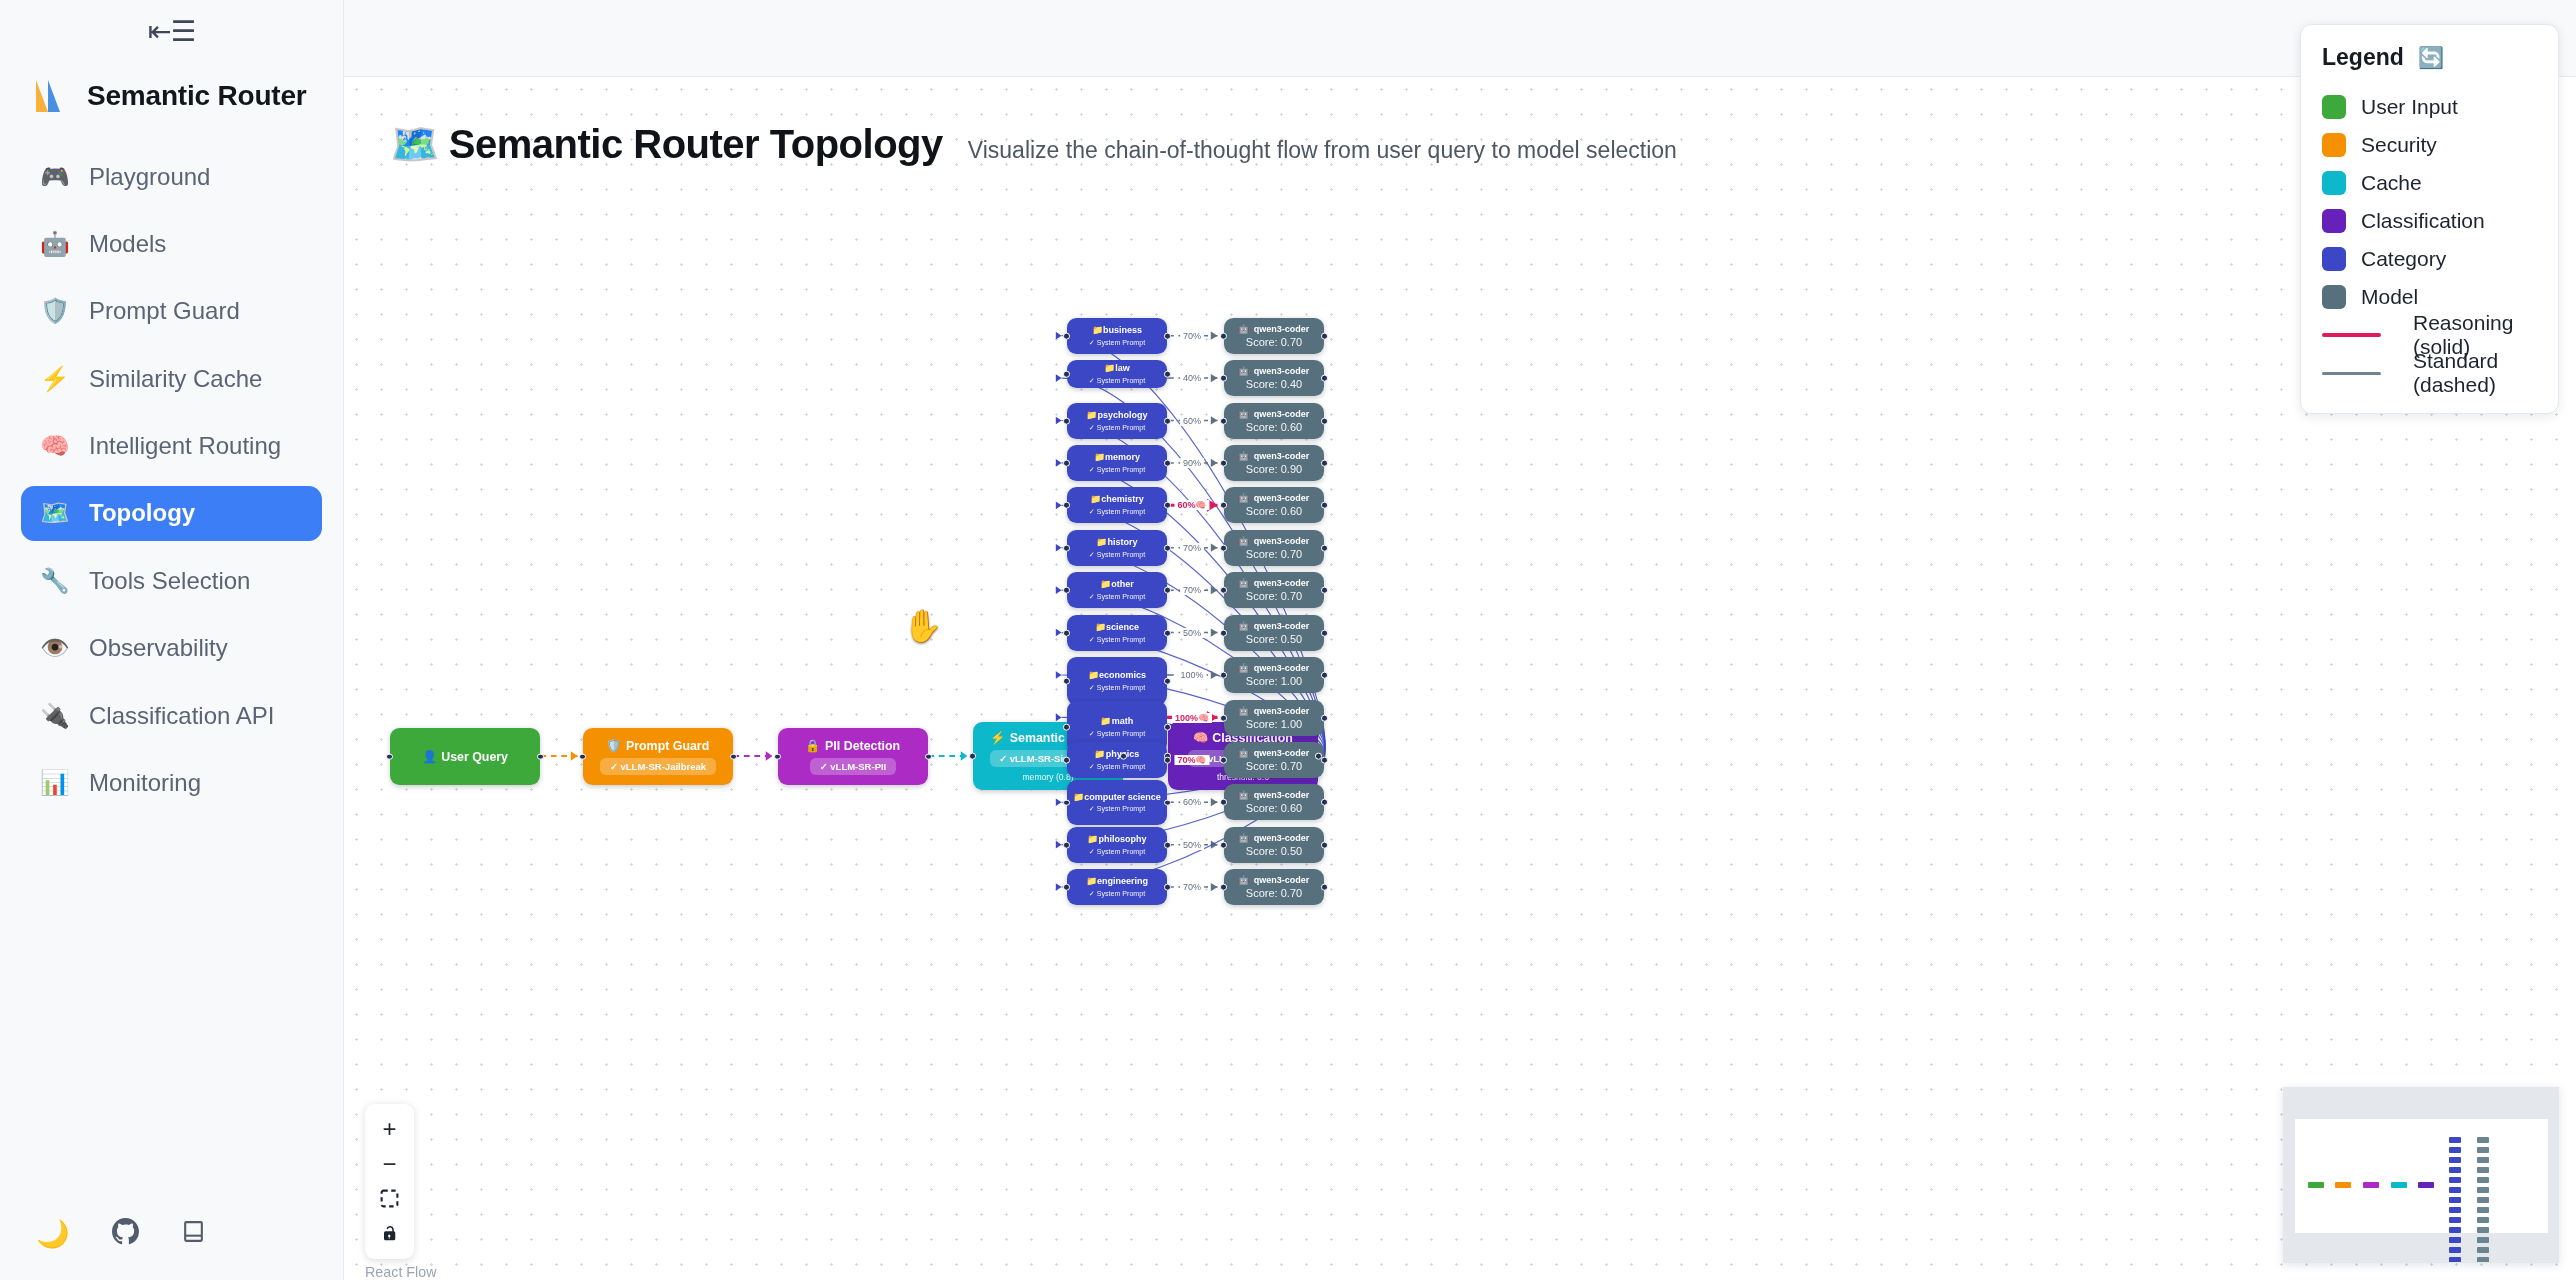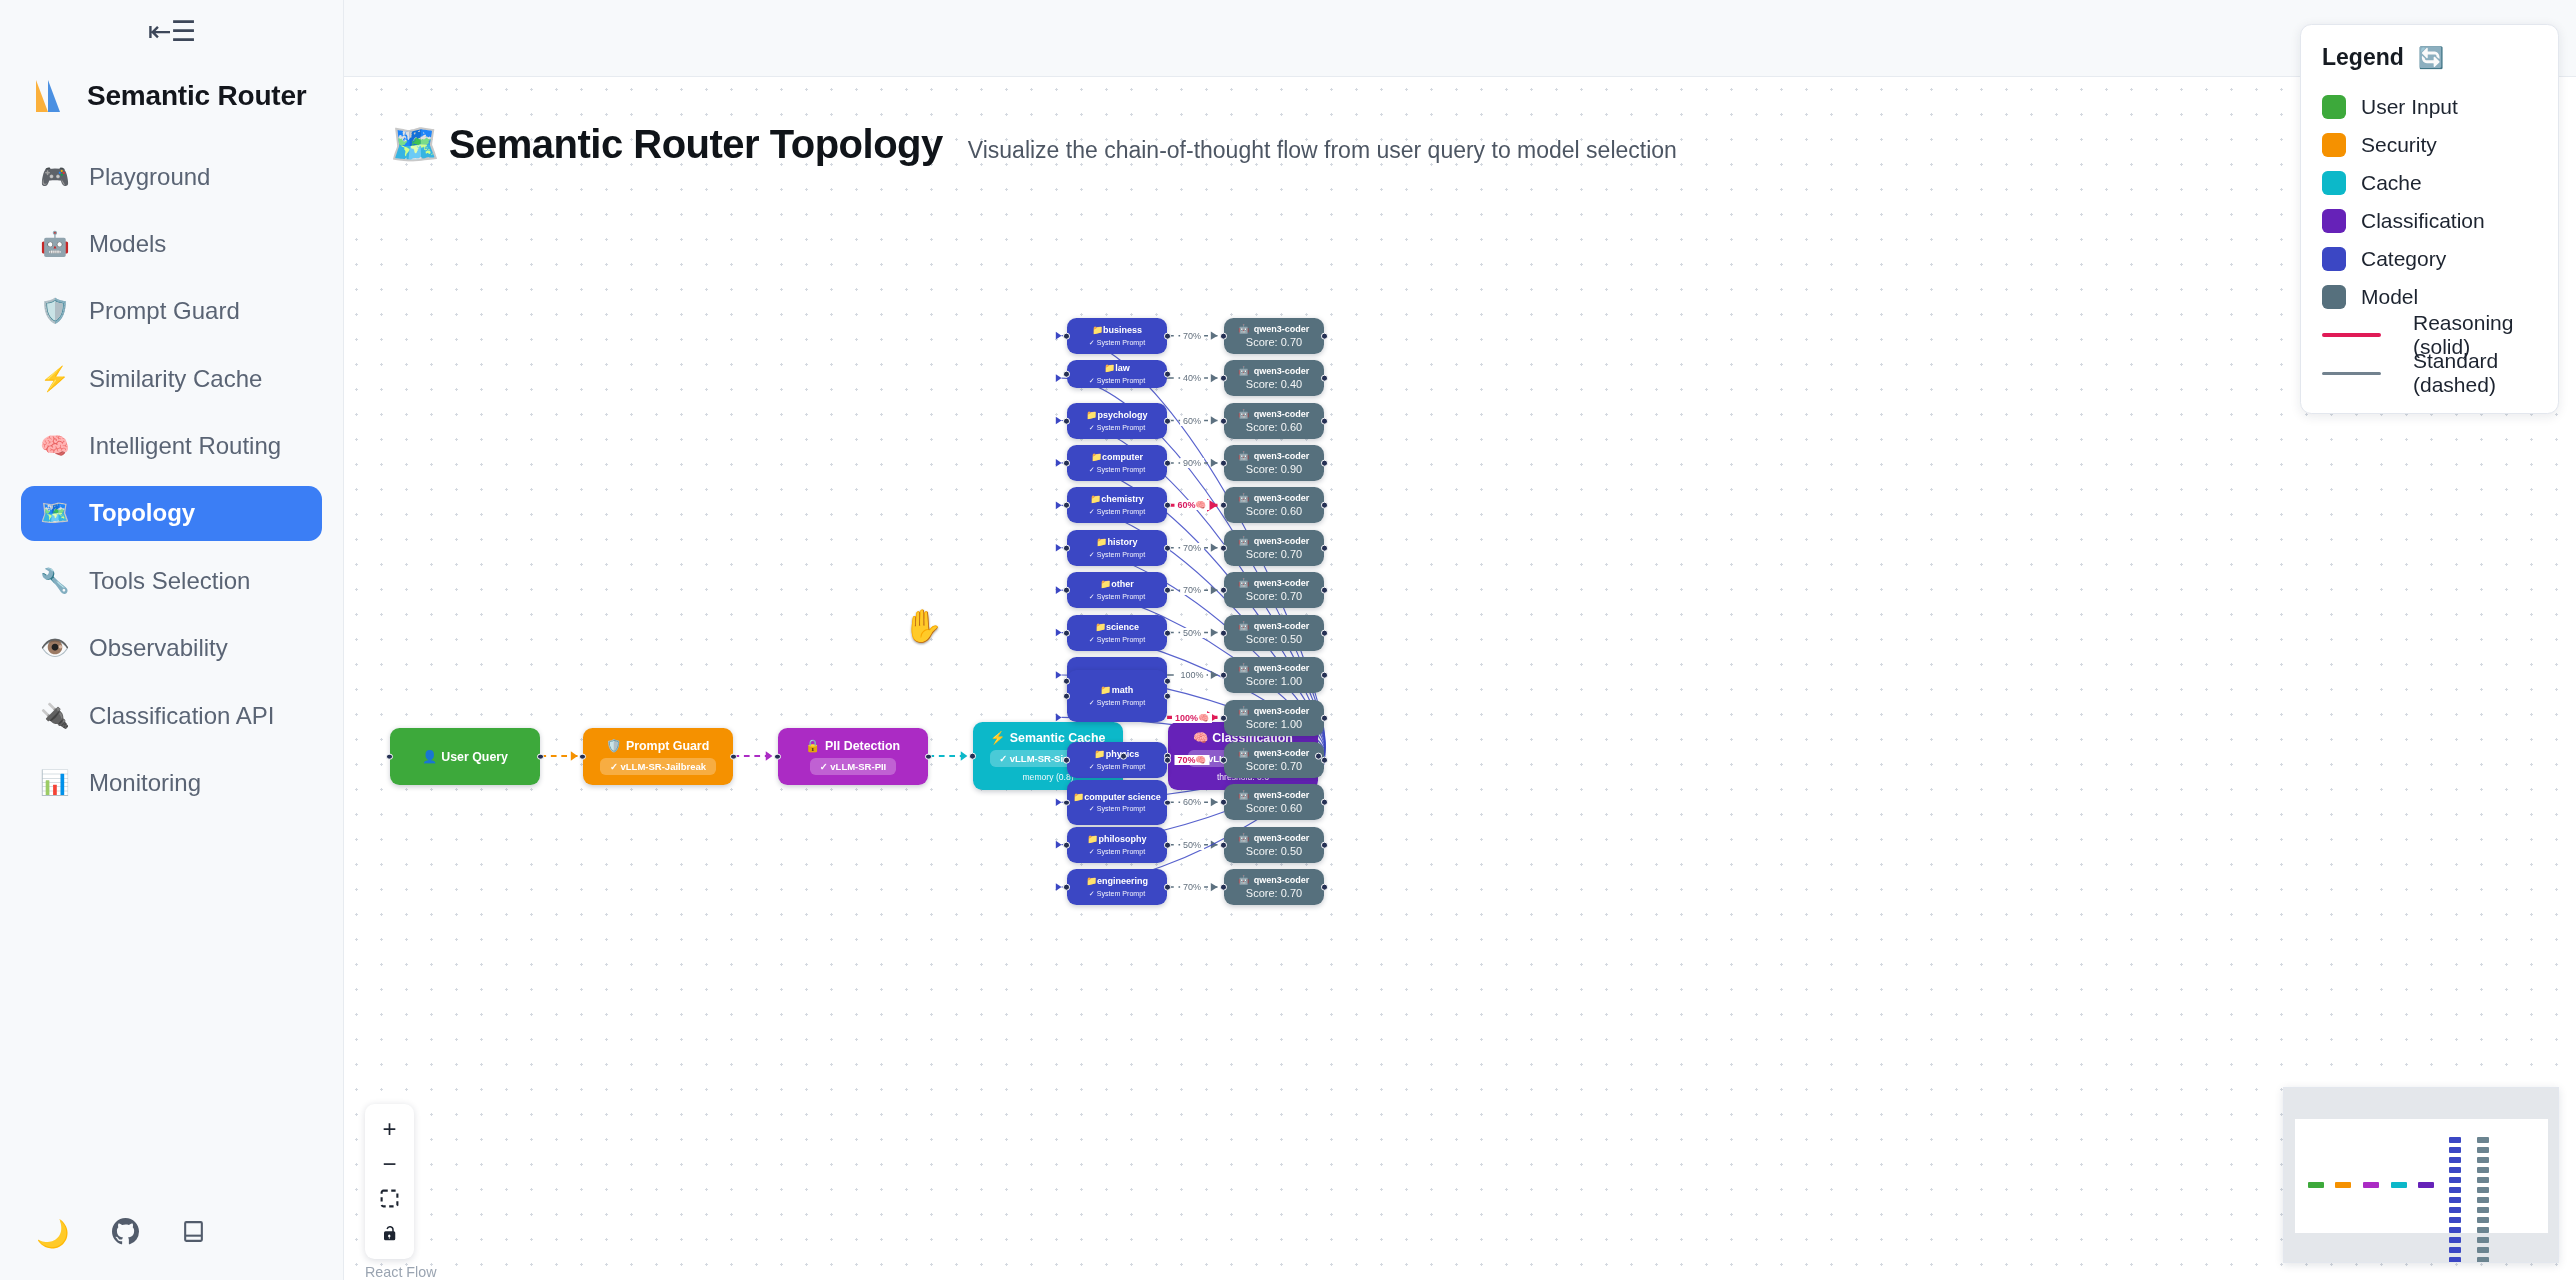--- a/index.html
+++ b/index.html
@@ -432,21 +432,21 @@
             <div class="node model" style="left: 880px; top: 326px;">
               <div class="n-title">
                 <span>🤖</span>
                 <span>qwen3-coder</span>
               </div>
               <div class="n-meta">Score: 0.60</div>
               <span class="handle l"></span>
               <span class="handle r"></span>
             </div>
             <div class="node cat" style="left: 723px; top: 368px; height: 36px;">
-              <div class="n-title"><span>📁</span><span>computer</span></div>
+              <div class="n-title"><span>📁</span><span>memory</span></div>
               <div class="n-meta">✓ System Prompt</div>
               <span class="handle l"></span>
               <span class="handle r"></span>
             </div>
             <div class="node model" style="left: 880px; top: 368px;">
               <div class="n-title">
                 <span>🤖</span>
                 <span>qwen3-coder</span>
               </div>
               <div class="n-meta">Score: 0.90</div>
@@ -521,21 +521,21 @@
             </div>
             <div class="node model" style="left: 880px; top: 580px;">
               <div class="n-title">
                 <span>🤖</span>
                 <span>qwen3-coder</span>
               </div>
               <div class="n-meta">Score: 1.00</div>
               <span class="handle l"></span>
               <span class="handle r"></span>
             </div>
-            <div class="node cat" style="left: 723px; top: 593px; height: 52px;">
+            <div class="node cat" style="left: 723px; top: 624px; height: 52px;">
               <div class="n-title"><span>📁</span><span>math</span></div>
               <div class="n-meta">✓ System Prompt</div>
               <span class="handle l"></span>
               <span class="handle r"></span>
             </div>
             <div class="node model" style="left: 880px; top: 623px;">
               <div class="n-title">
                 <span>🤖</span>
                 <span>qwen3-coder</span>
               </div>

